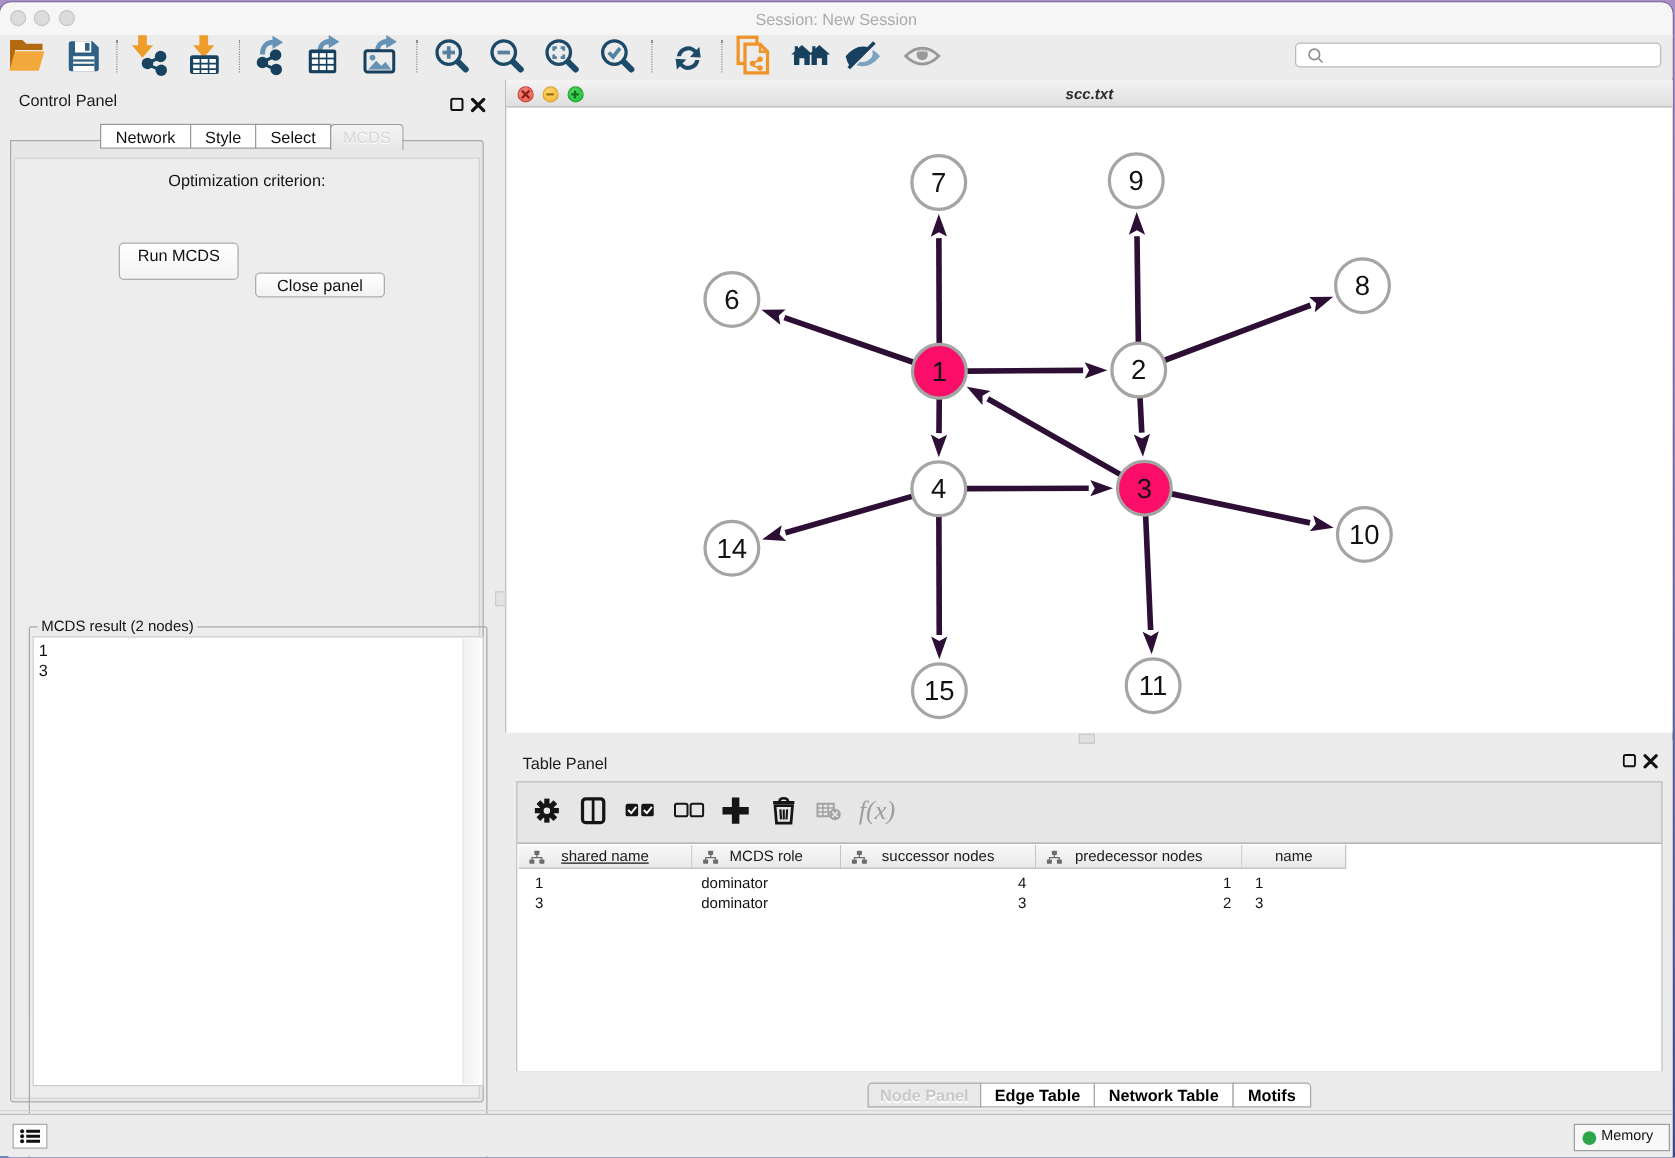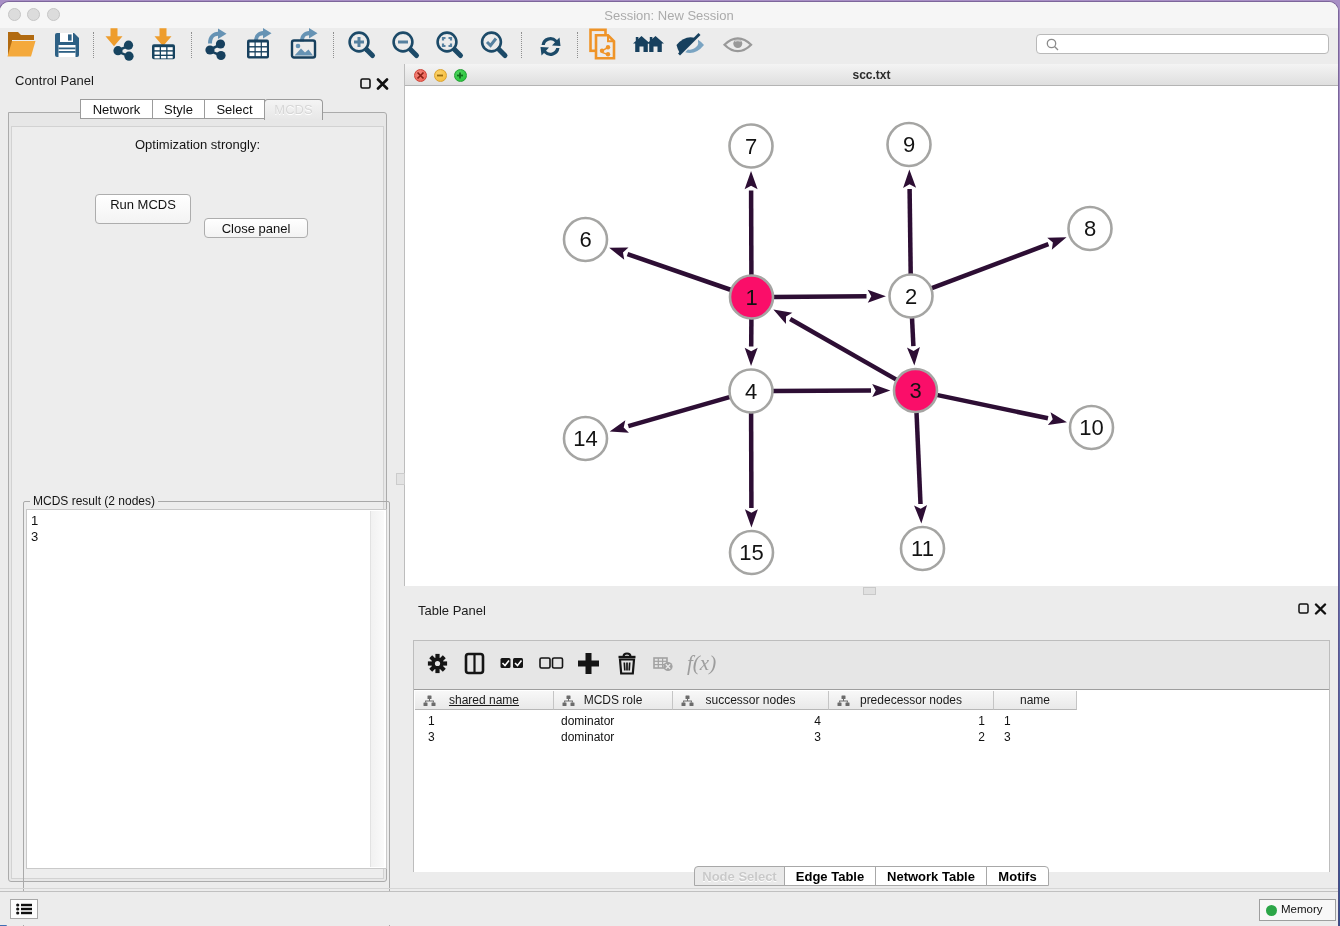--- a/index.html
+++ b/index.html
@@ -25,25 +25,25 @@
   border:1px solid #9b9b9b;box-sizing:border-box;}
 #cpbox{position:absolute;left:8px;top:50px;width:379px;height:770px;background:#e7e7e7;
   border:1px solid #ababab;border-radius:0 3px 3px 3px;box-sizing:border-box;}
 #cpinner{position:absolute;left:2px;top:13px;width:373px;height:753px;background:#ededed;
   border:1px solid #d2d2d2;box-sizing:border-box;}
 .btn{position:absolute;background:linear-gradient(#ffffff,#f3f3f3);border:1px solid #adadad;
   border-radius:4px;box-sizing:border-box;text-align:center;font-size:13px;color:#111;}
 
 #netwin{position:absolute;left:404px;top:62px;width:934px;height:522px;background:#fff;border-left:1px solid #bdbdbd;box-sizing:border-box;}
 #nettitle{position:absolute;left:0;top:0;width:100%;height:22px;
-  background:linear-gradient(#f4f4f4,#dfdfdf);border-bottom:1px solid #b4b4b4;box-sizing:border-box;}
+  background:linear-gradient(#f4f4f4,#dfdfdf);border-bottom:1px solid #b4b4b4;box-sizing:border-box;font-style:italic;}
 .mac{position:absolute;top:4.5px;width:13px;height:13px;border-radius:50%;box-sizing:border-box;}
 
 #tpanel{position:absolute;left:404px;top:590px;width:934px;height:299px;background:#ececec;}
-#tbox{position:absolute;left:9px;top:48px;width:917px;height:232px;background:#e6e6e6;
+#tbox{position:absolute;left:9px;top:33px;width:917px;height:232px;background:#e6e6e6;
   border:1px solid #bdbdbd;box-sizing:border-box;}
 #twhite{position:absolute;left:0px;top:48px;width:915px;height:182px;background:#fff;
   border-top:1px solid #9e9e9e;}
 .thead{position:absolute;top:1px;height:19px;background:linear-gradient(#f8f8f8,#e9e9e9);
   border-right:1px solid #c5c5c5;border-bottom:1px solid #b7b7b7;box-sizing:border-box;
   font-size:12px;color:#1a1a1a;text-align:center;line-height:18px;}
 .trow{position:absolute;font-size:12px;color:#111;height:16px;line-height:16px;}
 .btab{position:absolute;top:0;height:20px;line-height:19px;background:#fff;border:1px solid #a8a8a8;
   box-sizing:border-box;text-align:center;font-size:13px;color:#000;font-weight:bold;}
 #statusbar{position:absolute;left:0;top:889px;width:1338px;height:33px;background:#ececec;
@@ -219,21 +219,21 @@
       <path d="M18 1.5 L27 10.5 M27 1.5 L18 10.5" stroke="#111" stroke-width="2.6" stroke-linecap="round"></path>
     </svg>
     <div class="tabrow" style="left:0;top:37px;">
       <div class="tab" style="left:80px;width:73px;">Network</div>
       <div class="tab" style="left:152px;width:53px;">Style</div>
       <div class="tab" style="left:204px;width:61px;">Select</div>
       <div class="tab" style="left:264px;width:59px;height:21px;background:linear-gradient(#f4f4f4,#e7e7e7);border-radius:4px 4px 0 0;color:#d7d7d7;text-shadow:0 1px 0 #fff;border-bottom:none;">MCDS</div>
     </div>
     <div id="cpbox">
       <div id="cpinner">
-        <div style="position:absolute;left:0;top:10px;width:100%;text-align:center;font-size:13px;color:#141414;">Optimization strongly:</div>
+        <div style="position:absolute;left:0;top:10px;width:100%;text-align:center;font-size:13px;color:#141414;">Optimization criterion:</div>
         <div class="btn" style="left:83px;top:67px;width:96px;height:30px;line-height:19px;">Run MCDS</div>
         <div class="btn" style="left:192px;top:67px;width:104px;height:20px;line-height:19px;margin-top:24px;">Close panel</div>
       </div>
     </div>
     <div style="position:absolute;left:23px;top:439px;width:367px;height:448px;border:1px solid #a9a9a9;border-radius:2px;box-sizing:border-box;">
       <div style="position:absolute;left:6px;top:-8px;background:#ececec;padding:0 3px;font-size:12px;color:#141414;">MCDS result (2 nodes)</div>
       <div style="position:absolute;left:2px;top:7px;width:361px;height:360px;background:#fff;border:1px solid #c9c9c9;box-sizing:border-box;">
         <div style="position:absolute;left:4px;top:3px;font-size:13px;color:#111;line-height:16px;">1<br>3</div>
         <div style="position:absolute;right:2px;top:1px;width:13px;height:356px;background:linear-gradient(90deg,#f1f1f1,#fafafa);border-left:1px solid #e2e2e2;"></div>
       </div>
@@ -401,21 +401,21 @@
         <div class="trow" style="left:415px;top:23px;width:156px;text-align:right;">1</div>
         <div class="trow" style="left:590px;top:23px;">1</div>
         <div class="trow" style="left:14px;top:39px;">3</div>
         <div class="trow" style="left:147px;top:39px;">dominator</div>
         <div class="trow" style="left:259px;top:39px;width:148px;text-align:right;">3</div>
         <div class="trow" style="left:415px;top:39px;width:156px;text-align:right;">2</div>
         <div class="trow" style="left:590px;top:39px;">3</div>
       </div>
     </div>
     <div class="tabrow" style="left:0;top:274px;">
-      <div class="btab" style="left:290px;width:91px;background:#e9e9e9;color:#c9c9c9;border-radius:4px 0 0 0;text-shadow:0 1px 0 #fff;">Node Select</div>
+      <div class="btab" style="left:290px;width:91px;background:#e9e9e9;color:#c9c9c9;border-radius:4px 0 0 0;text-shadow:0 1px 0 #fff;">Node Panel</div>
       <div class="btab" style="left:380px;width:92px;">Edge Table</div>
       <div class="btab" style="left:471px;width:112px;">Network Table</div>
       <div class="btab" style="left:582px;width:63px;border-radius:0 4px 0 0;">Motifs</div>
     </div>
   </div>
   <div style="position:absolute;left:396px;top:471px;width:9px;height:12px;background:#e3e3e3;border:1px solid #cccccc;box-sizing:border-box;"></div>
   <div style="position:absolute;left:863px;top:585px;width:13px;height:8px;background:#e0e0e0;border:1px solid #c9c9c9;box-sizing:border-box;"></div>
   <div style="position:absolute;left:0;top:886px;width:1338px;height:0;border-top:1px solid #d6d6d6;"></div>
   <div style="position:absolute;left:-3px;top:917px;width:10px;height:10px;border-radius:50%;background:#3f6fb5;"></div>
   <div id="statusbar">

